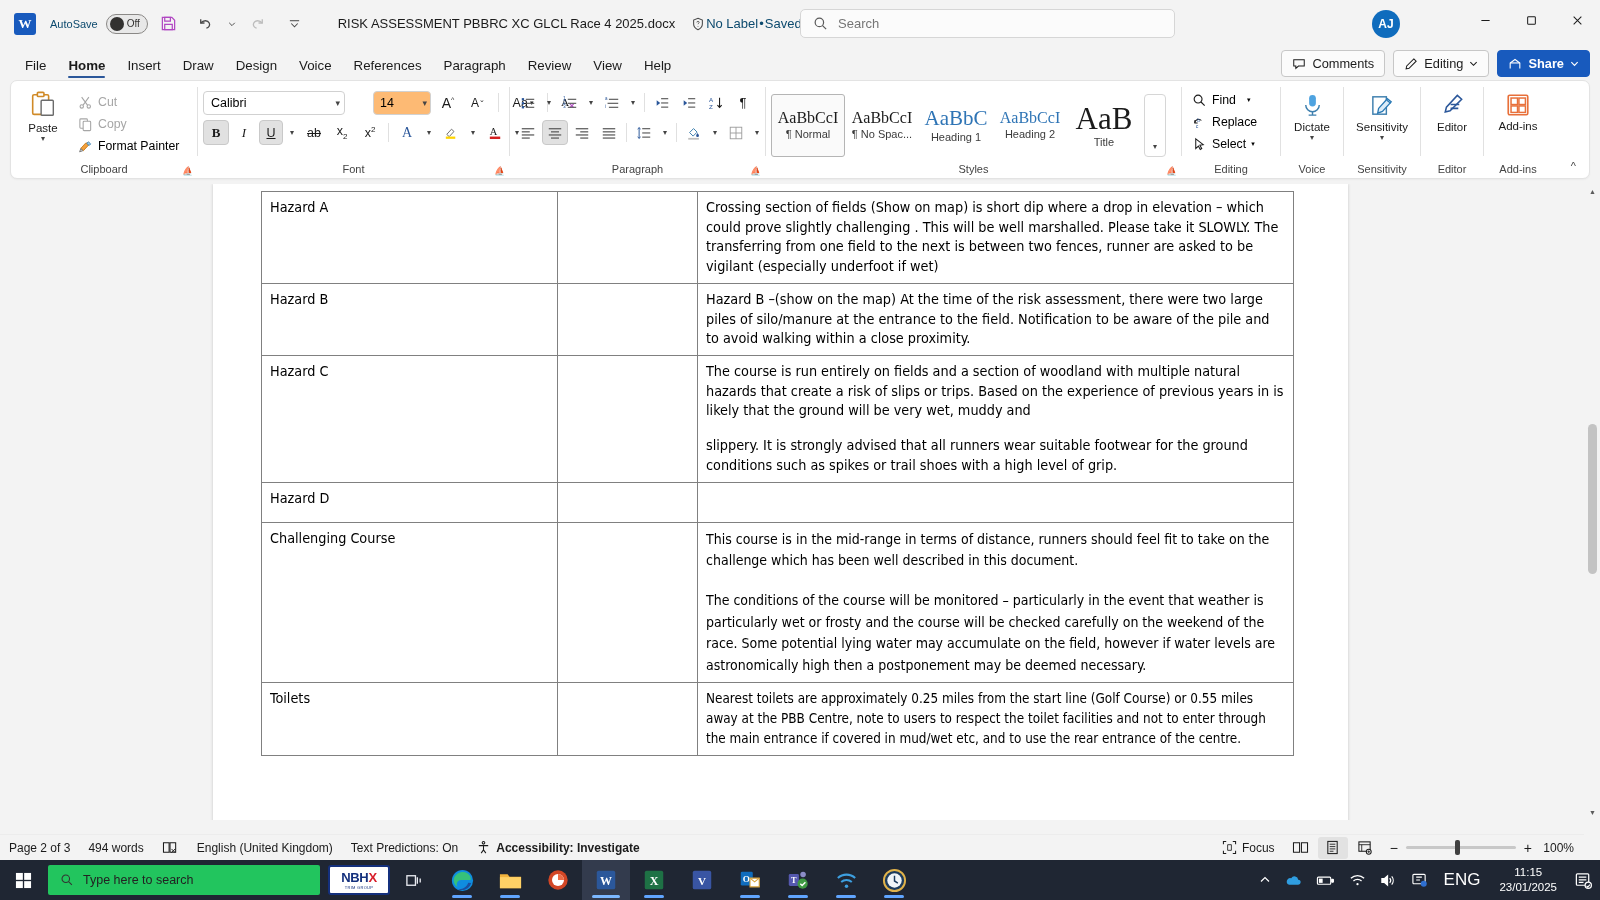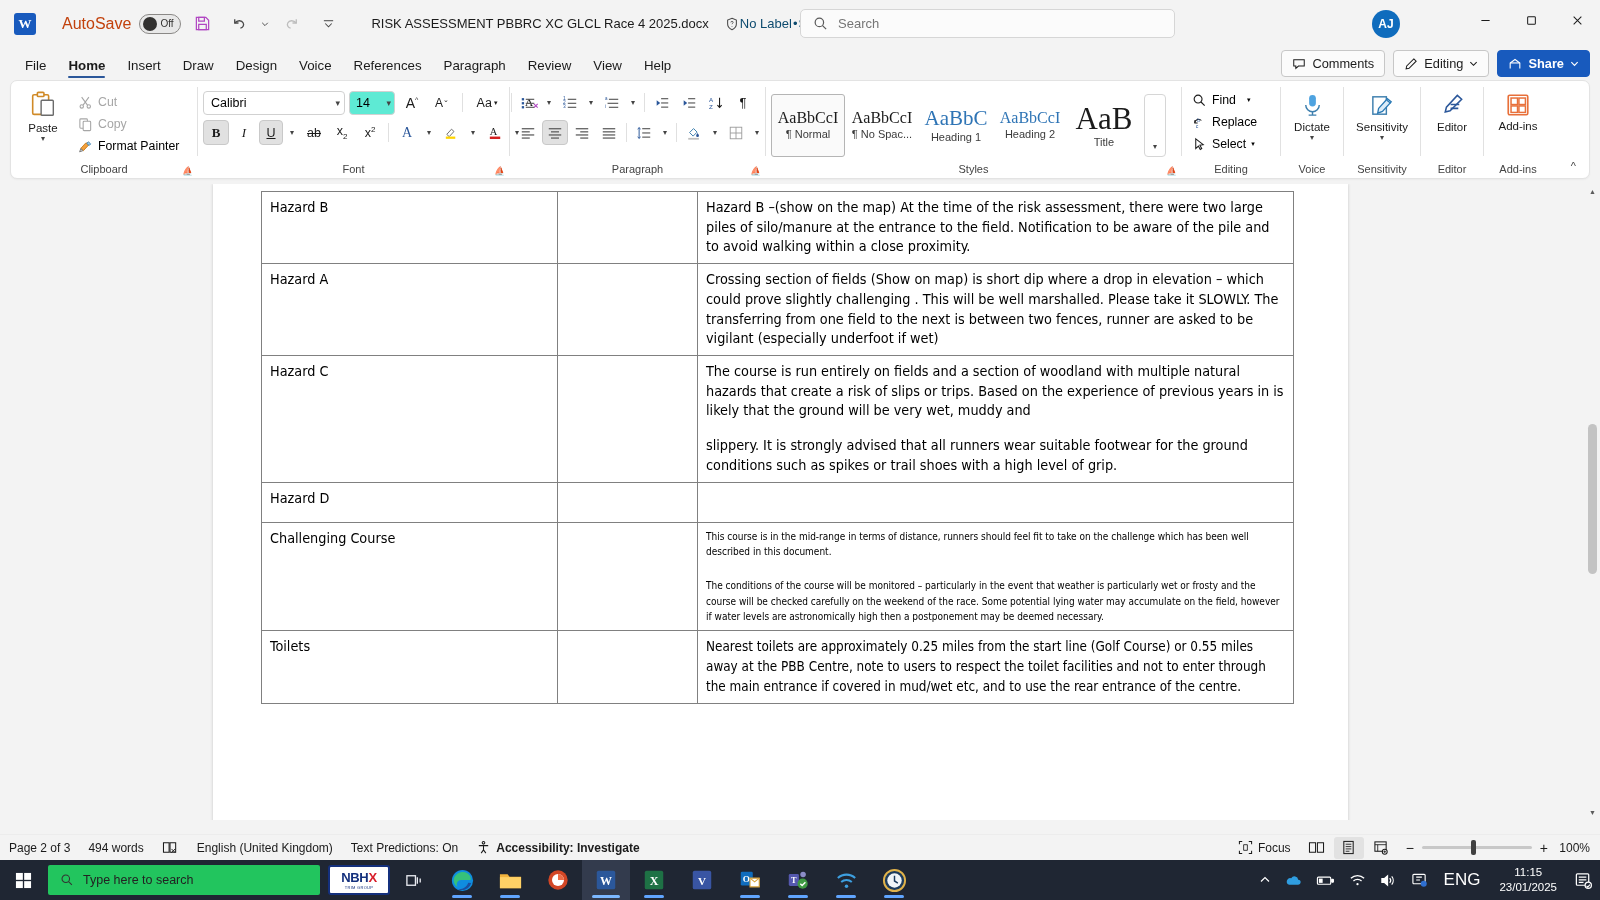--- a/index.html
+++ b/index.html
@@ -18,21 +18,21 @@
     display: flex; align-items: center;
     position: relative;
   }
   .word-logo {
     width: 22px; height: 22px; margin-left: 14px;
     background: #185abd; border-radius: 3px;
     color: #fff; font-size: 13px; font-weight: bold;
     display: flex; align-items: center; justify-content: center;
     font-family: "Liberation Serif", serif;
   }
-  .autosave-label { font-size: 16px; color: #c2410c; margin-left: 26px; }
+  .autosave-label { font-size: 11px; color: #0c4a6e; margin-left: 14px; }
   .toggle {
     width: 42px; height: 20px; border-radius: 11px;
     background: #e8e8e8; border: 1px solid #8a8886;
     margin-left: 8px; position: relative; display: flex; align-items: center;
   }
   .toggle .knob {
     width: 14px; height: 14px; border-radius: 50%;
     background: #323130; margin-left: 3px;
   }
   .toggle .off-lbl { font-size: 10px; color: #323130; margin-left: 3px; }
@@ -150,24 +150,24 @@
   }
   .small-row.disabled { color: #a6a6a6; cursor: default; }
 
   .font-name {
     width: 142px; height: 24px;
     border: 1px solid #d1d1d1; border-radius: 4px;
     background: #fff; display: flex; align-items: center;
     padding: 0 4px 0 7px; font-size: 12.5px; cursor: pointer;
   }
   .font-size {
-    width: 46px; height: 24px;
+    width: 58px; height: 24px;
     border: 1px solid #d1d1d1; border-radius: 4px;
-    background: #5eead4; display: flex; align-items: center;
-    padding: 0 3px 0 6px; font-size: 12.5px; cursor: pointer;
+    background: #fdba74; display: flex; align-items: center;
+    padding: 0 3px 0 6px; font-size: 12.5px; cursor: pointer; margin-left: 24px;
   }
   .combo-caret { margin-left: auto; font-size: 9px; color: #444; }
   .ibtn {
     width: 26px; height: 25px; border-radius: 4px;
     display: flex; align-items: center; justify-content: center;
     cursor: pointer; font-size: 13px; color: #1b1b1b;
     flex: 0 0 auto;
   }
   .ibtn.pressed { background: #e1e1e1; border: 1px solid #c9c9c9; }
   .ibtn.wide { width: 34px; }
@@ -244,21 +244,21 @@
   }
   .vscroll .up { top: 0; } .vscroll .down { bottom: 0; }
   .vscroll .thumb {
     position: absolute; left: 3px; width: 9px;
     top: 240px; height: 150px;
     background: #c3c3c3; border-radius: 5px; cursor: pointer;
   }
 
   
   .statusbar {
-    position: absolute; left: 0; right: 0; bottom: 40px;
+    position: absolute; left: 0; right: 16px; bottom: 40px;
     height: 26px; background: #f3f3f3;
     display: flex; align-items: center;
     font-size: 12px; color: #1b1b1b;
     border-top: 1px solid #ececec;
   }
   .sb-item {
     padding: 0 9px; height: 22px; display: flex;
     align-items: center; gap: 5px; cursor: pointer; border-radius: 3px;
   }
   .sb-right { margin-left: auto; display: flex; align-items: center; padding-right: 10px; gap: 2px; }
@@ -836,50 +836,50 @@
   </div>
 
   <div class="ribbon-collapse">^</div>
 </div>
 
 <div class="doc-area">
   <div class="page">
     <table class="doc-table">
       <tbody>
         <tr>
+          <td class="c1">Hazard A</td>
+          <td class="c2"></td>
+          <td class="c3">
+            <p class="cellpara">Crossing section of fields (Show on map) is short dip where a drop in elevation – which could prove slightly challenging .  This will be well marshalled.  Please take it SLOWLY.  The transferring from one field to the next is between two fences, runner are asked to be vigilant (especially underfoot if wet)</p>
+          </td>
+        </tr>
+        <tr>
           <td class="c1">Hazard B</td>
           <td class="c2"></td>
           <td class="c3">
             <p class="cellpara">Hazard B –(show on the map)  At the time of the risk assessment, there were two large piles of silo/manure at the entrance to the field. Notification to be aware of the pile and to avoid walking within a close proximity.</p>
-          </td>
-        </tr>
-        <tr>
-          <td class="c1">Hazard A</td>
-          <td class="c2"></td>
-          <td class="c3">
-            <p class="cellpara">Crossing section of fields (Show on map) is short dip where a drop in elevation – which could prove slightly challenging .  This will be well marshalled.  Please take it SLOWLY.  The transferring from one field to the next is between two fences, runner are asked to be vigilant (especially underfoot if wet)</p>
           </td>
         </tr>
         <tr>
           <td class="c1">Hazard C</td>
           <td class="c2"></td>
           <td class="c3">
             <p class="cellpara">The course is run entirely on fields and a section of woodland with multiple natural hazards that create a risk of slips or trips. Based on the experience of previous years in is likely that the ground will be very wet, muddy and</p>
             <p class="cellpara">slippery. It is strongly advised that all runners wear suitable footwear for the ground conditions such as spikes or trail shoes with a high level of grip.</p>
           </td>
         </tr>
         <tr style="height:40px;">
           <td class="c1">Hazard D</td>
           <td class="c2"></td>
           <td class="c3"></td>
         </tr>
         <tr>
           <td class="c1">Challenging Course</td>
           <td class="c2"></td>
-          <td class="c3" style="font-size:10px;line-height:1.53;">
+          <td class="c3" style="font-size:14px;line-height:1.53;">
             <p class="cellpara">This course is in the mid-range in terms of distance, runners should feel fit to take on the challenge which has been well described in this document.</p>
             <p class="cellpara" style="margin-top:19px;">The conditions of the course will be monitored – particularly in the event that weather is particularly wet or frosty and the course will be checked carefully on the weekend of the race. Some potential lying water may accumulate on the field, however if water levels are astronomically high then a postponement may be deemed necessary.</p>
           </td>
         </tr>
         <tr>
           <td class="c1">Toilets</td>
           <td class="c2"></td>
           <td class="c3" style="font-size:13.4px;line-height:1.48;">
             <p class="cellpara">Nearest toilets are approximately 0.25 miles from the start line (Golf Course) or 0.55 miles away at the PBB Centre, note to users to respect the toilet facilities and not to enter through the main entrance if covered in mud/wet etc, and to use the rear entrance of the centre.</p>
           </td>

